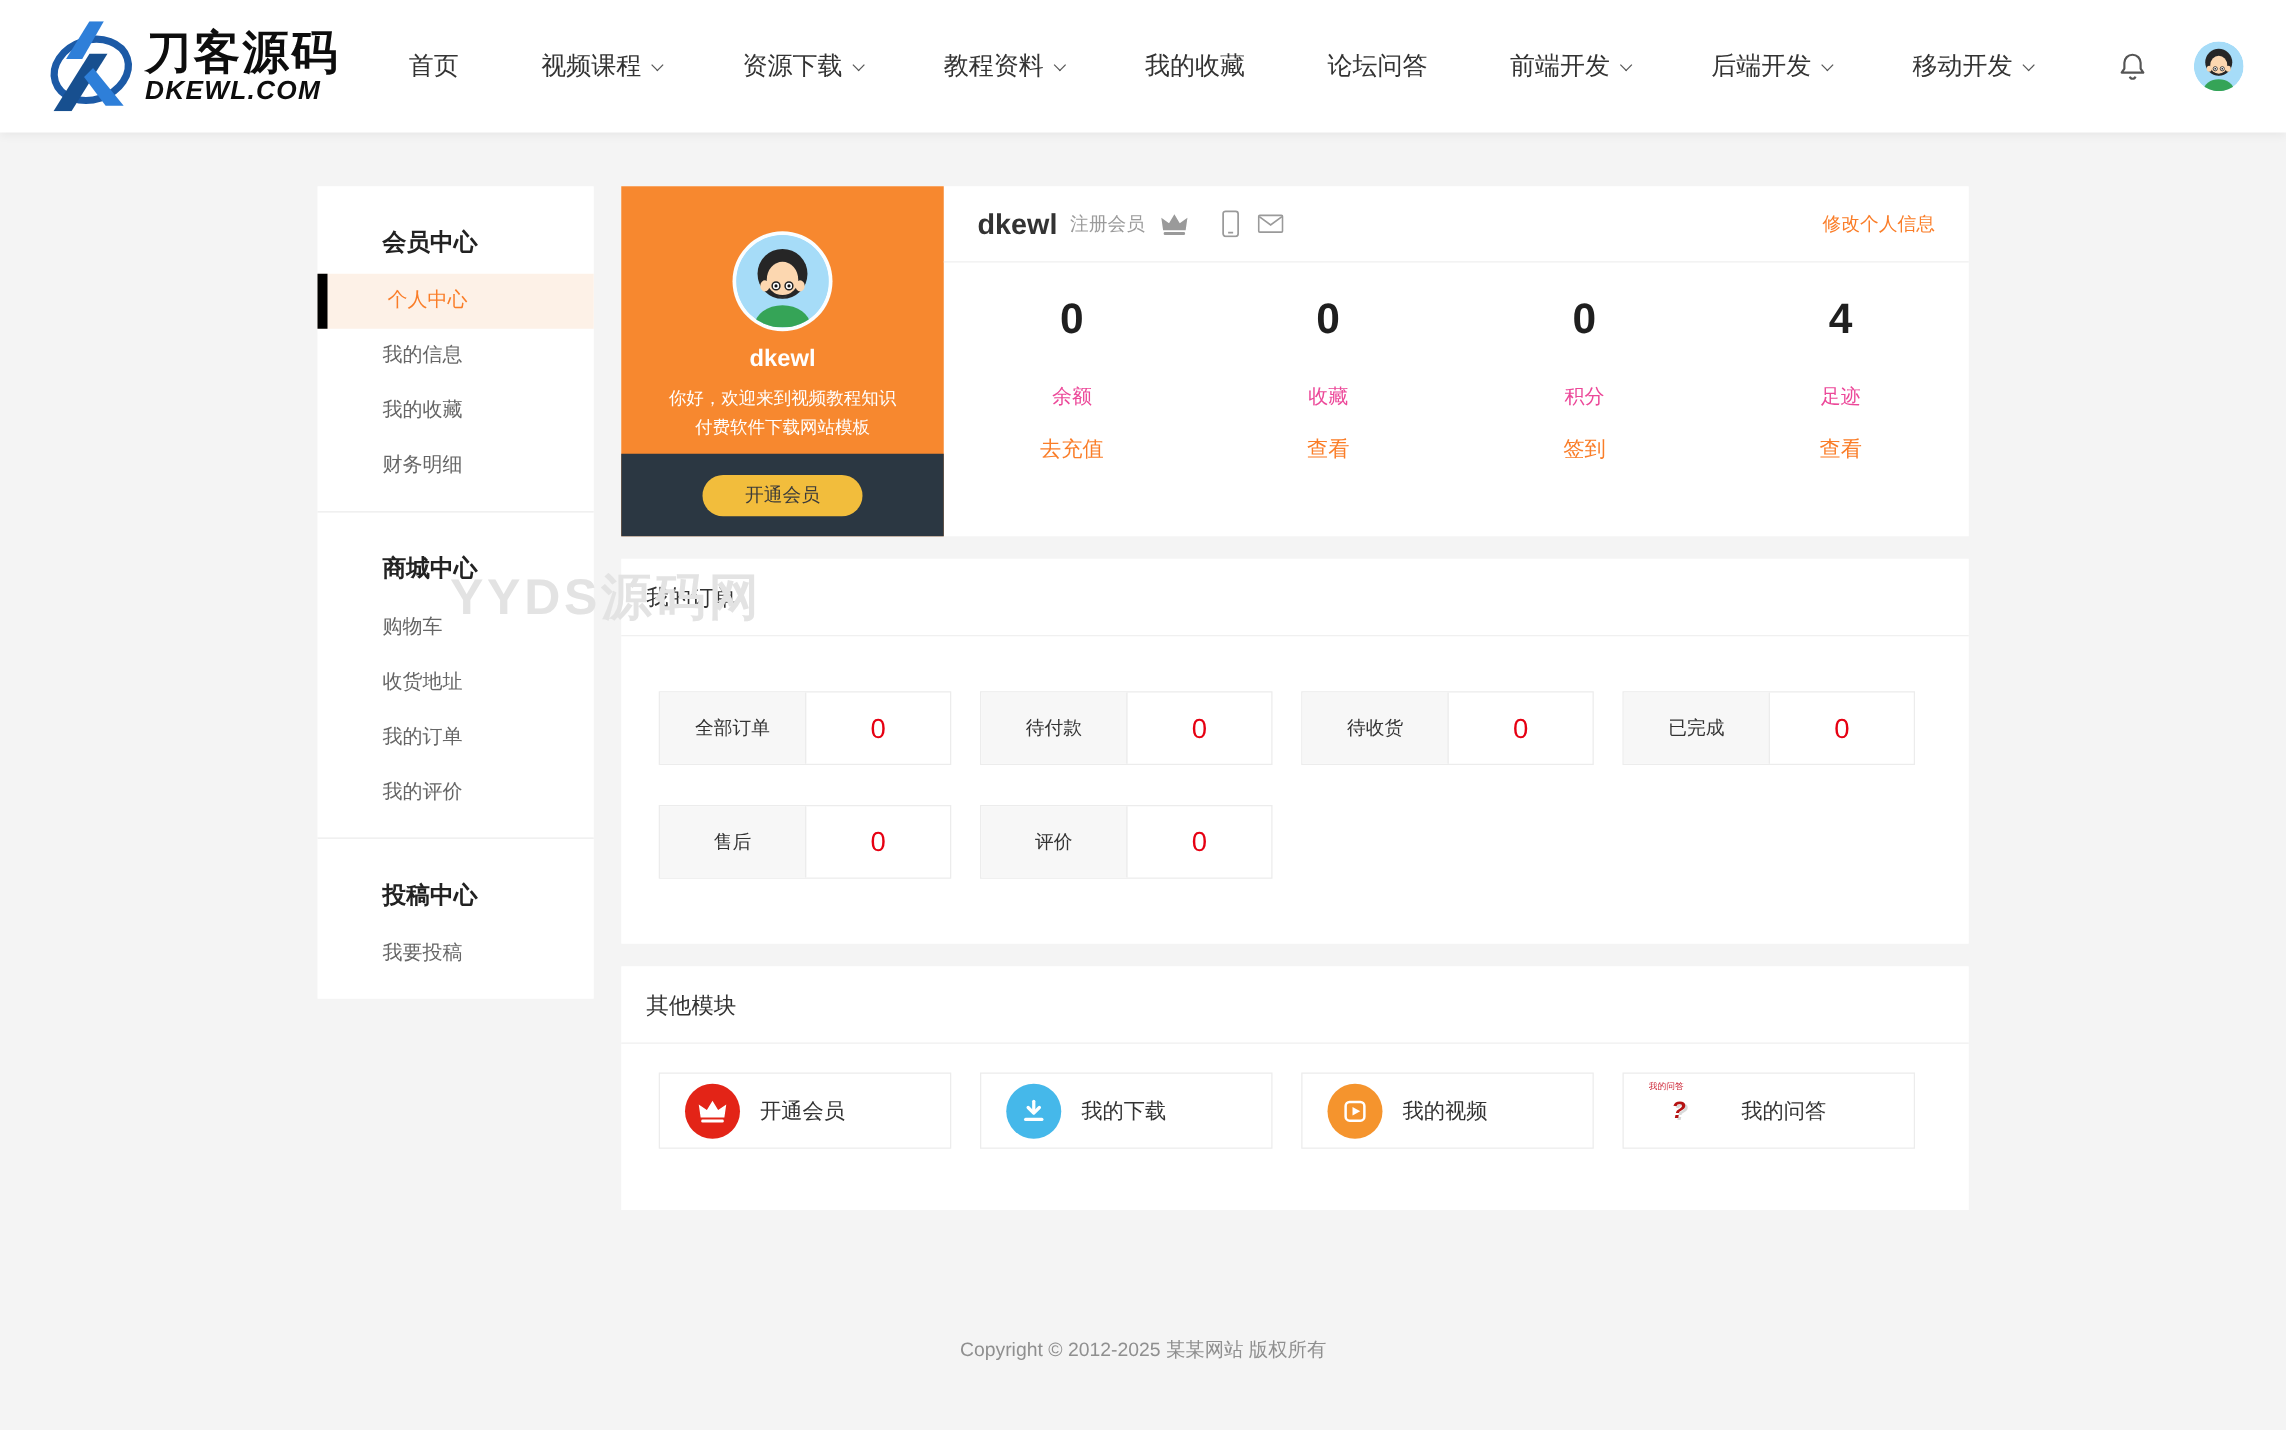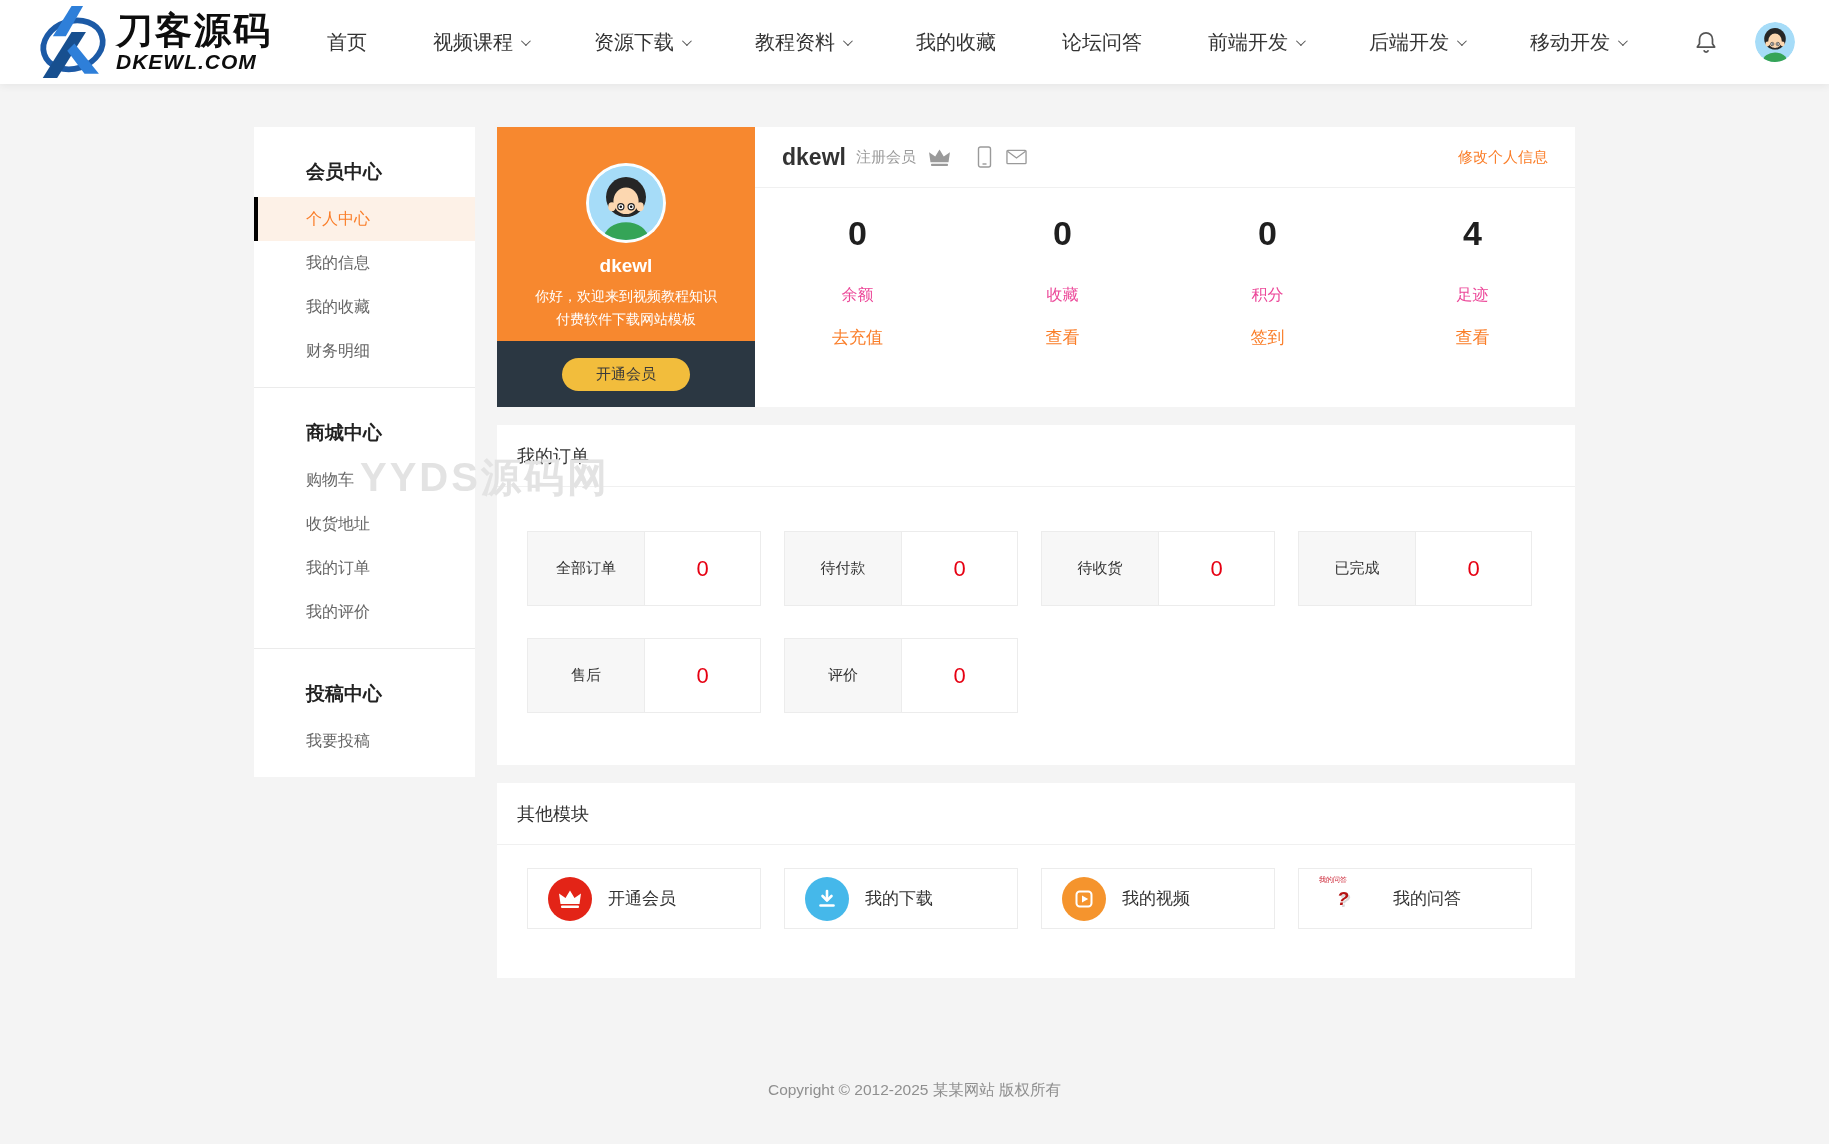--- a/index.html
+++ b/index.html
@@ -3,21 +3,21 @@
 <meta charset="utf-8">
 <style>
   * { margin:0; padding:0; box-sizing:border-box; }
   html,body { width:1829px; height:1144px; }
   body {
     font-family:"Liberation Sans","DejaVu Sans",sans-serif;
     background:#f4f4f4; color:#333; position:relative; overflow:hidden;
   }
   
   .navbar {
-    height:84px; background:#fff; display:flex; align-items:center;
+    height:106px; background:#fff; display:flex; align-items:center;
     padding:0 34px; box-shadow:0 2px 8px rgba(0,0,0,.06); position:relative; z-index:10;
   }
   .logo { display:flex; align-items:center; cursor:pointer; }
   .logo-mark { width:78px; height:72px; }
   .logo-text { margin-left:4px; line-height:1; }
   .logo-title { font-size:37px; font-weight:900; color:#0d0d0d; letter-spacing:2px; }
   .logo-sub { font-size:21px; font-weight:800; font-style:italic; color:#0d0d0d; letter-spacing:1px; margin-top:2px; }
   .nav-items { display:flex; align-items:center; margin-left:22px; }
   .nav-item {
     font-size:20px; color:#333; padding:0 33px; height:85px; line-height:85px;
@@ -36,21 +36,21 @@
   .content { display:flex; align-items:flex-start; padding:43px 254px 0 254px; }
   
   .sidebar { width:221px; background:#fff; flex-shrink:0; }
   .side-section { padding:18px 0 14px 0; }
   .side-section + .side-section { border-top:1px solid #ebebeb; }
   .side-heading { font-size:19px; font-weight:bold; color:#222; padding:14px 0 12px 52px; }
   .side-item {
     height:44px; line-height:44px; padding-left:48px; font-size:16px; color:#666;
     cursor:pointer; border-left:4px solid transparent;
   }
-  .side-item.active { color:#fa7d28; background:#fdf1e7; border-left:4px solid #000000; }
+  .side-item.active { color:#fa7d28; background:#fdf1e7; border-left:8px solid #000000; }
   
   .main { flex:1; margin-left:22px; }
   .box { background:#fff; }
   
   .profile-box { height:280px; display:flex; }
   .user-card {
     width:258px; height:280px; background:#f7882f; flex-shrink:0;
     display:flex; flex-direction:column; align-items:center; text-align:center;
   }
   .user-card .avatar {
@@ -83,21 +83,21 @@
   .stat-value { font-size:34px; font-weight:bold; color:#1f1f1f; }
   .stat-label { font-size:16px; color:#ec4899; margin-top:32px; }
   .stat-link { font-size:17px; color:#fa7d28; margin-top:20px; cursor:pointer; display:inline-block; width:100%;text-align:center; }
   
   .section-box { margin-top:18px; }
   .sec-title {
     height:62px; display:flex; align-items:center; padding:0 20px;
     font-size:18px; color:#333; border-bottom:1px solid #f0f0f0;
   }
   .order-grid { display:flex; flex-wrap:wrap; padding:44px 30px 52px 30px; column-gap:23px; row-gap:32px; }
-  .order-item { width:234px; height:75px; border:1px solid #ececec; display:flex; cursor:pointer; }
+  .order-item { width:234px; height:59px; border:1px solid #ececec; display:flex; cursor:pointer; }
   .order-label {
     width:117px; background:#f7f7f7; border-right:1px solid #ececec;
     display:flex; align-items:center; justify-content:center; font-size:15px; color:#333;
   }
   .order-value { flex:1; display:flex; align-items:center; justify-content:center; font-size:22px; color:#e60012; }
   .module-grid { display:flex; flex-wrap:wrap; padding:23px 30px 49px 30px; column-gap:23px; }
   .module-card {
     width:234px; height:61px; border:1px solid #ececec; display:flex; align-items:center;
     padding-left:20px; cursor:pointer;
   }

